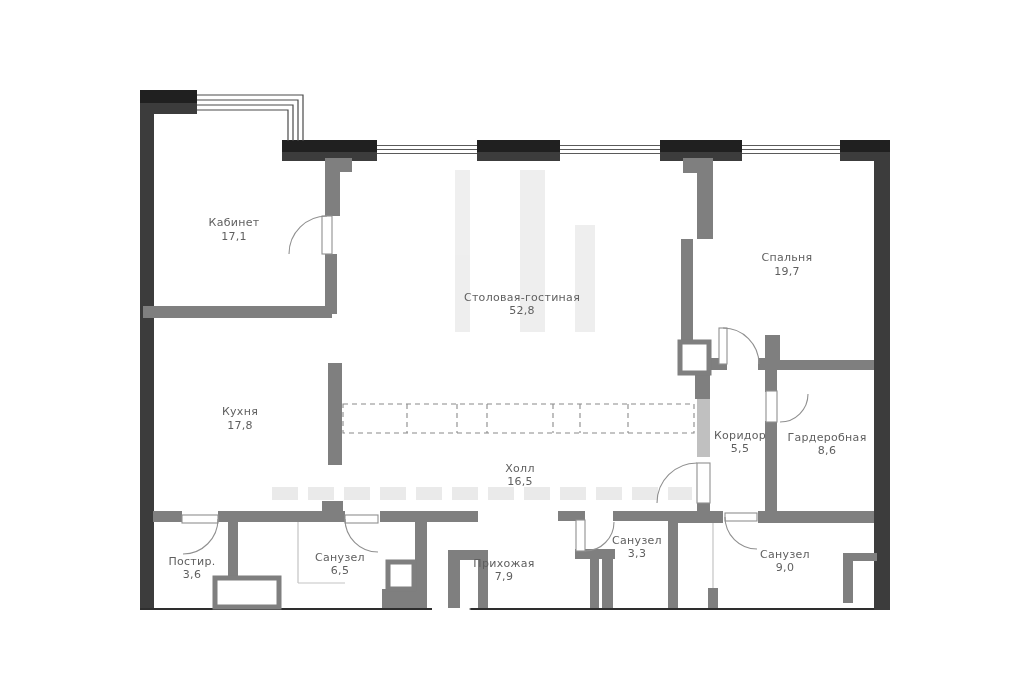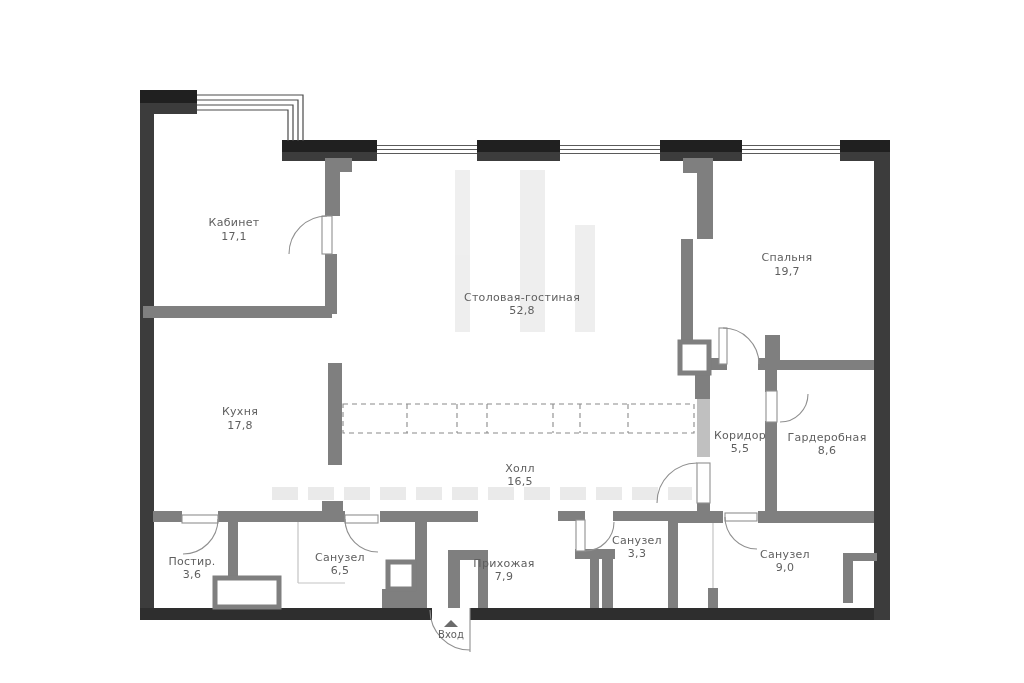--- a/index.html
+++ b/index.html
@@ -1,16 +1,16 @@
 <!DOCTYPE html>
 <html><head>
 <meta charset="utf-8">
 <style>
   html,body{margin:0;padding:0;background:#ffffff;}
-  .stage{position:relative;width:1024px;height:683px;background:#ffffff;overflow:hidden;
+  .stage{position:relative;width:1024px;height:610px;background:#ffffff;overflow:hidden;
          font-family:"DejaVu Sans","Liberation Sans",sans-serif;}
   svg{display:block}
   .wb{fill:#202020}           
   .wd{fill:#3c3c3c}           
   .wo{fill:#2e2e2e}           
   .wi{fill:#7f7f7f}           
   .wl{fill:#c0c0c0}           
   .win{stroke:#5a5a5a;stroke-width:1.2;fill:none}
   .bay{stroke:#4a4a4a;stroke-width:1.2;fill:none}
   .door{stroke:#909090;stroke-width:1.1;fill:none}

